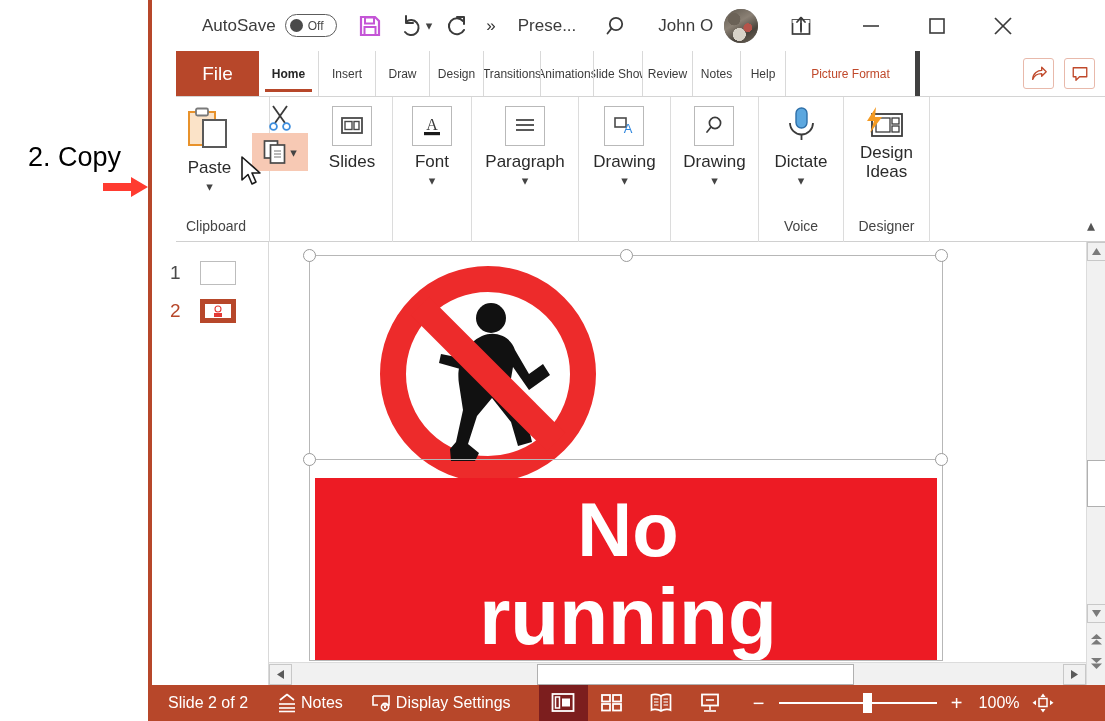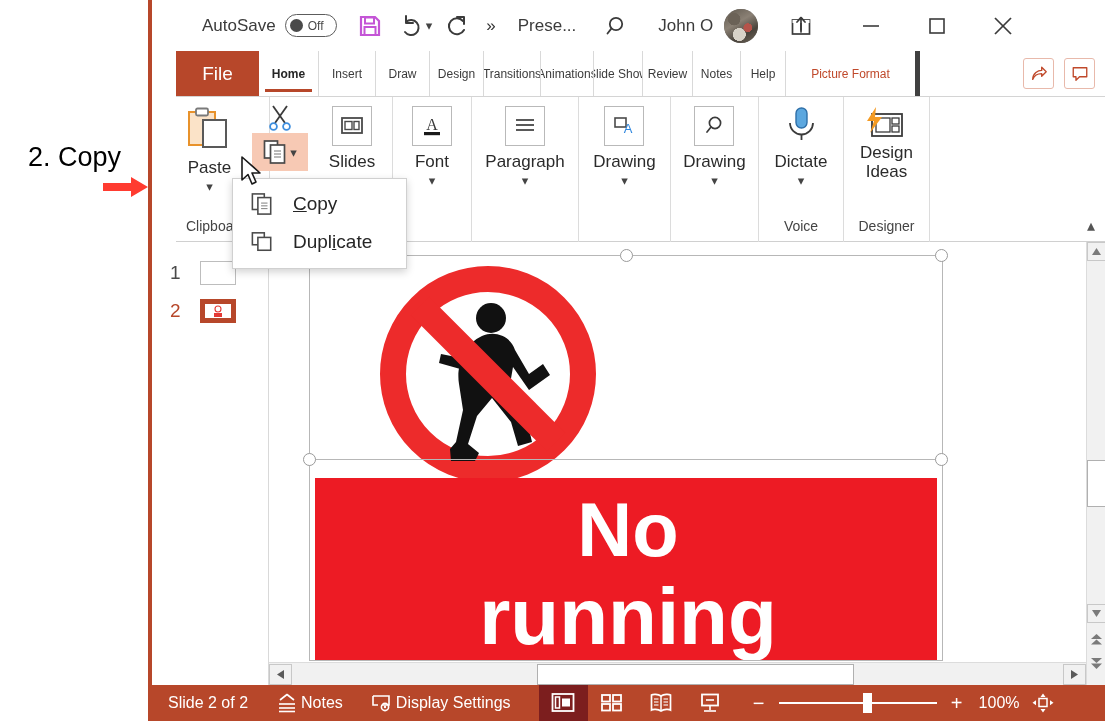--- a/index.html
+++ b/index.html
@@ -501,39 +501,20 @@
         </svg>
         <span class="lbl2">Design</span>
         <span class="lbl2">Ideas</span>
       </div>
       <div class="rgroup-title">Designer</div>
     </div>
 
     <div id="ribbon-collapse">▴</div>
   </div>
 
-  <div id="copy-menu">
-    <div class="menu-item">
-      <svg width="22" height="24" viewBox="0 0 24 26">
-        <rect x="1.5" y="2" width="13" height="17" fill="#fff" stroke="#4a4a4a" stroke-width="1.7"></rect>
-        <rect x="7.5" y="6" width="14" height="18" fill="#fff" stroke="#4a4a4a" stroke-width="1.7"></rect>
-        <line x1="11" y1="12" x2="18" y2="12" stroke="#8a8a8a" stroke-width="1.2"></line>
-        <line x1="11" y1="15" x2="18" y2="15" stroke="#8a8a8a" stroke-width="1.2"></line>
-        <line x1="11" y1="18" x2="18" y2="18" stroke="#8a8a8a" stroke-width="1.2"></line>
-      </svg>
-      <span class="mi-label"><span class="u">C</span>opy</span>
-    </div>
-    <div class="menu-item">
-      <svg width="22" height="24" viewBox="0 0 24 26">
-        <rect x="1.5" y="3" width="13" height="13" fill="#fff" stroke="#4a4a4a" stroke-width="1.7"></rect>
-        <rect x="7.5" y="8" width="14" height="14" fill="#fff" stroke="#4a4a4a" stroke-width="1.7"></rect>
-      </svg>
-      <span class="mi-label">Dupl<span class="u">i</span>cate</span>
-    </div>
-  </div>
 
   <svg id="cursor" width="26" height="34" viewBox="0 0 26 34">
     <path d="M2,1 L2,24 L8,18.5 L12,28 L16,26 L12,17 L20,17 Z" fill="#ffffff" stroke="#1a1a1a" stroke-width="1.6" stroke-linejoin="round"></path>
   </svg>
 
   <div id="workarea">
 
     <div id="thumbpane">
       <div class="thumb-row">
         <span class="thumb-num">1</span>

